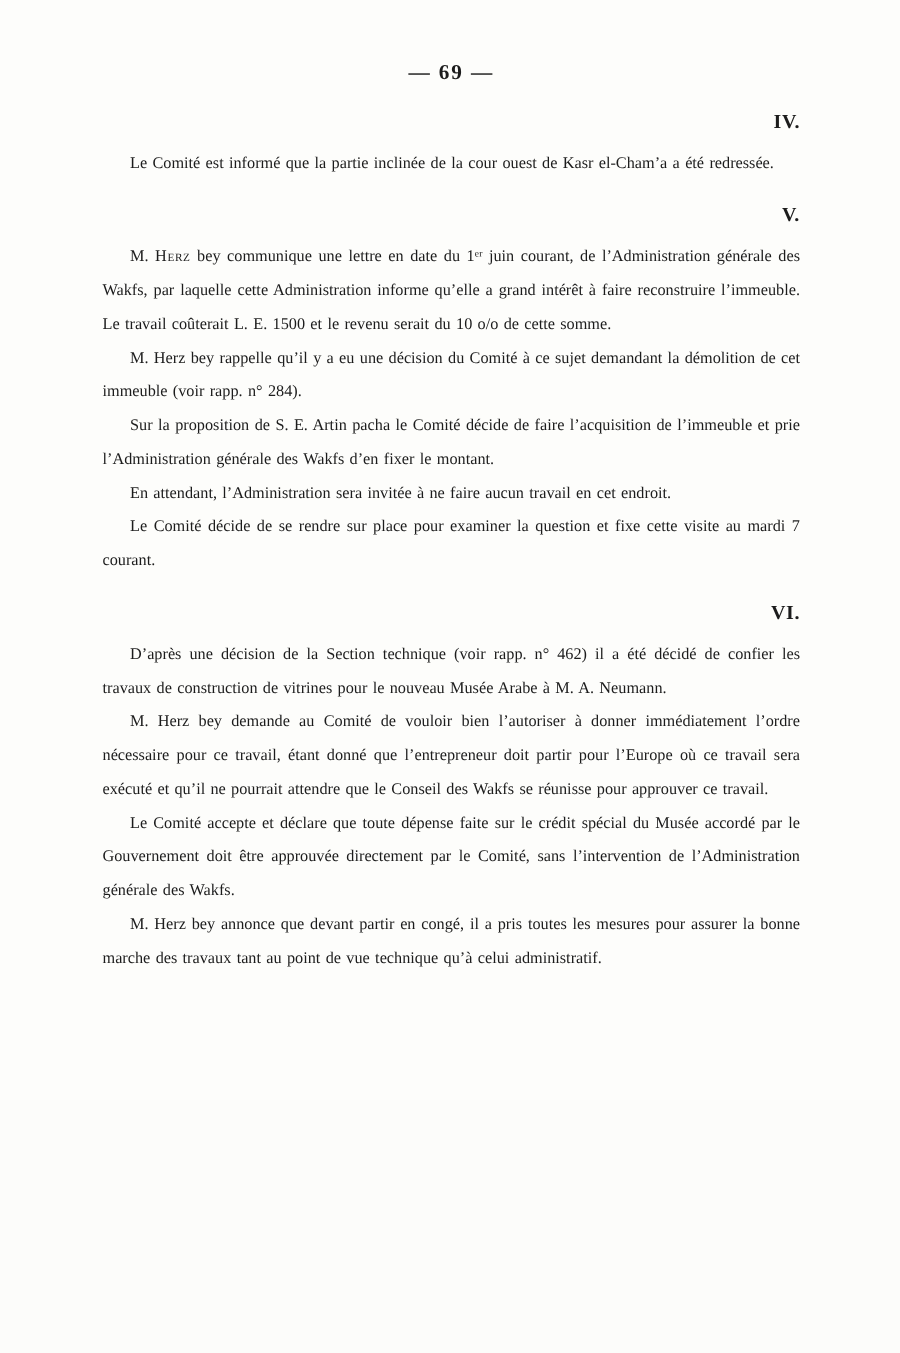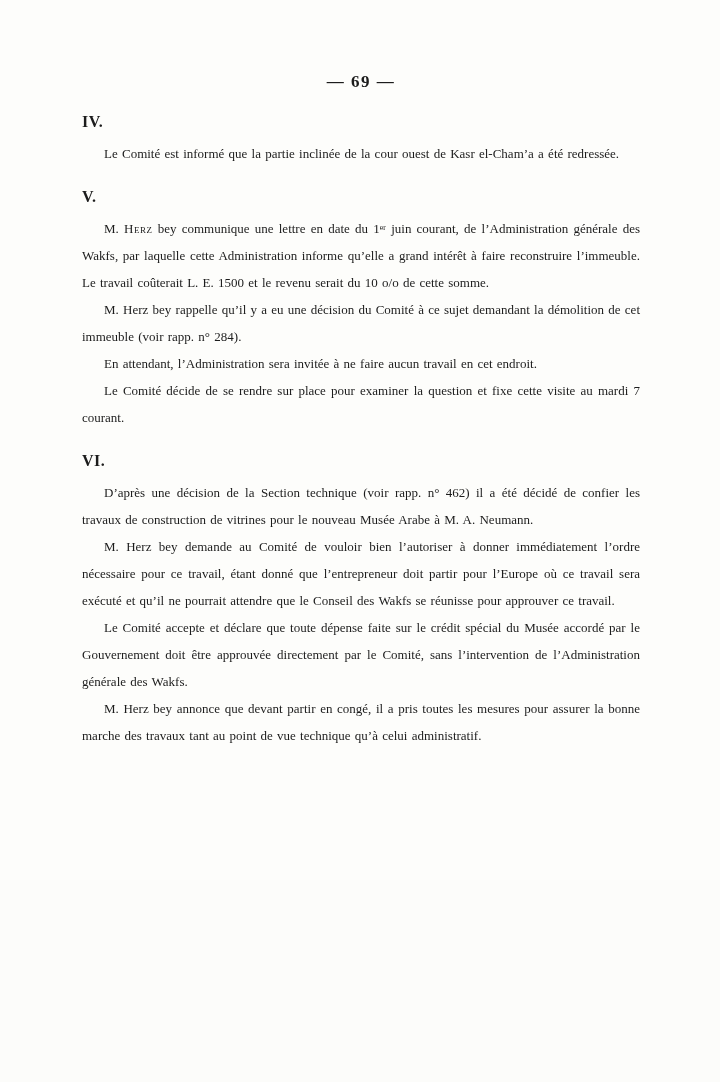--- a/index.html
+++ b/index.html
@@ -10,32 +10,32 @@
     height: 1082px;
     overflow: hidden;
     background: #fcfcfa;
     color: #1c1c1c;
     font-family: "Liberation Serif", "DejaVu Serif", serif;
     -webkit-font-smoothing: antialiased;
   }
   .page {
     width: 720px;
     height: 880px;
-    padding: 72px 80px 0 82px;
+    padding: 48px 80px 0 82px;
     background: #fdfdfb;
   }
   .page-header {
     text-align: center;
     font-size: 17px;
     font-weight: bold;
     letter-spacing: 1.5px;
     margin-bottom: 2px;
   }
   .section-heading {
-    text-align: left;
+    text-align: right;
     font-size: 16px;
     font-weight: bold;
     margin: 21px 0 9px 0;
     letter-spacing: 0.5px;
   }
   .para {
     margin: 0;
     font-size: 13px;
     line-height: 27px;
     text-align: justify;
@@ -58,20 +58,21 @@
 
   <section class="doc-section">
     <h2 class="section-heading">IV.</h2>
     <p class="para">Le Comité est informé que la partie inclinée de la cour ouest de Kasr el-Cham’a a été redressée.</p>
   </section>
 
   <section class="doc-section">
     <h2 class="section-heading">V.</h2>
     <p class="para"><span>M. </span><span class="smallcaps">Herz</span><span> bey communique une lettre en date du 1ᵉʳ juin courant, de l’Administration générale des Wakfs, par laquelle cette Administration informe qu’elle a grand intérêt à faire reconstruire l’immeuble. Le travail coûterait L. E. 1500 et le revenu serait du 10 o/o de cette somme.</span></p>
     <p class="para">M. Herz bey rappelle qu’il y a eu une décision du Comité à ce sujet demandant la démolition de cet immeuble (voir rapp. n° 284).</p>
+    <p class="para">Sur la proposition de S. E. Artin pacha le Comité décide de faire l’acquisition de l’immeuble et prie l’Administration générale des Wakfs d’en fixer le montant.</p>
     <p class="para">En attendant, l’Administration sera invitée à ne faire aucun travail en cet endroit.</p>
     <p class="para">Le Comité décide de se rendre sur place pour examiner la question et fixe cette visite au mardi 7 courant.</p>
   </section>
 
   <section class="doc-section">
     <h2 class="section-heading">VI.</h2>
     <p class="para">D’après une décision de la Section technique (voir rapp. n° 462) il a été décidé de confier les travaux de construction de vitrines pour le nouveau Musée Arabe à M. A. Neumann.</p>
     <p class="para">M. Herz bey demande au Comité de vouloir bien l’autoriser à donner immédiatement l’ordre nécessaire pour ce travail, étant donné que l’entrepreneur doit partir pour l’Europe où ce travail sera exécuté et qu’il ne pourrait attendre que le Conseil des Wakfs se réunisse pour approuver ce travail.</p>
     <p class="para">Le Comité accepte et déclare que toute dépense faite sur le crédit spécial du Musée accordé par le Gouvernement doit être approuvée directement par le Comité, sans l’intervention de l’Administration générale des Wakfs.</p>
   </section>

